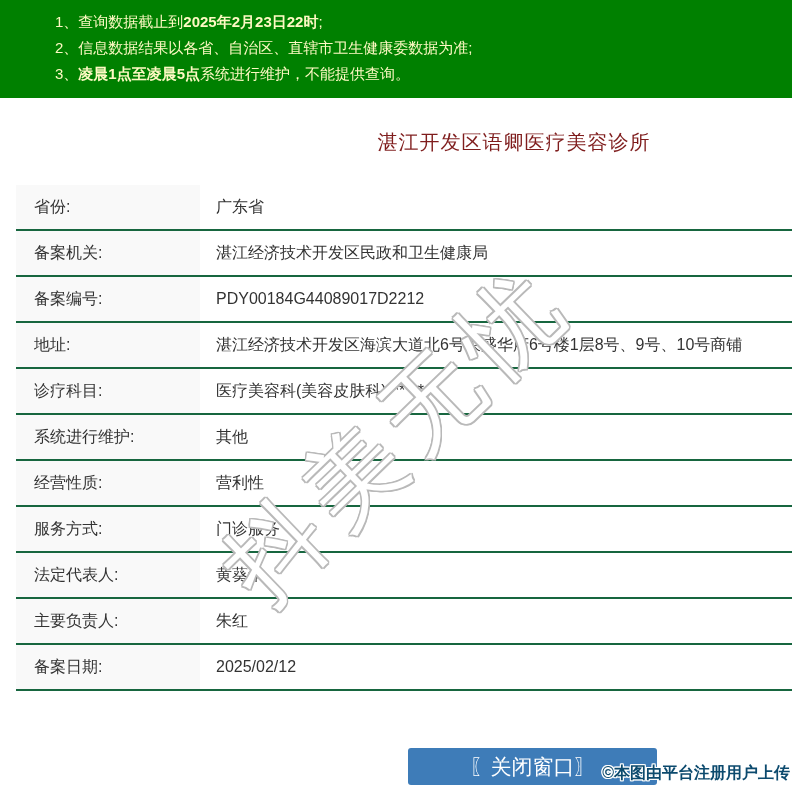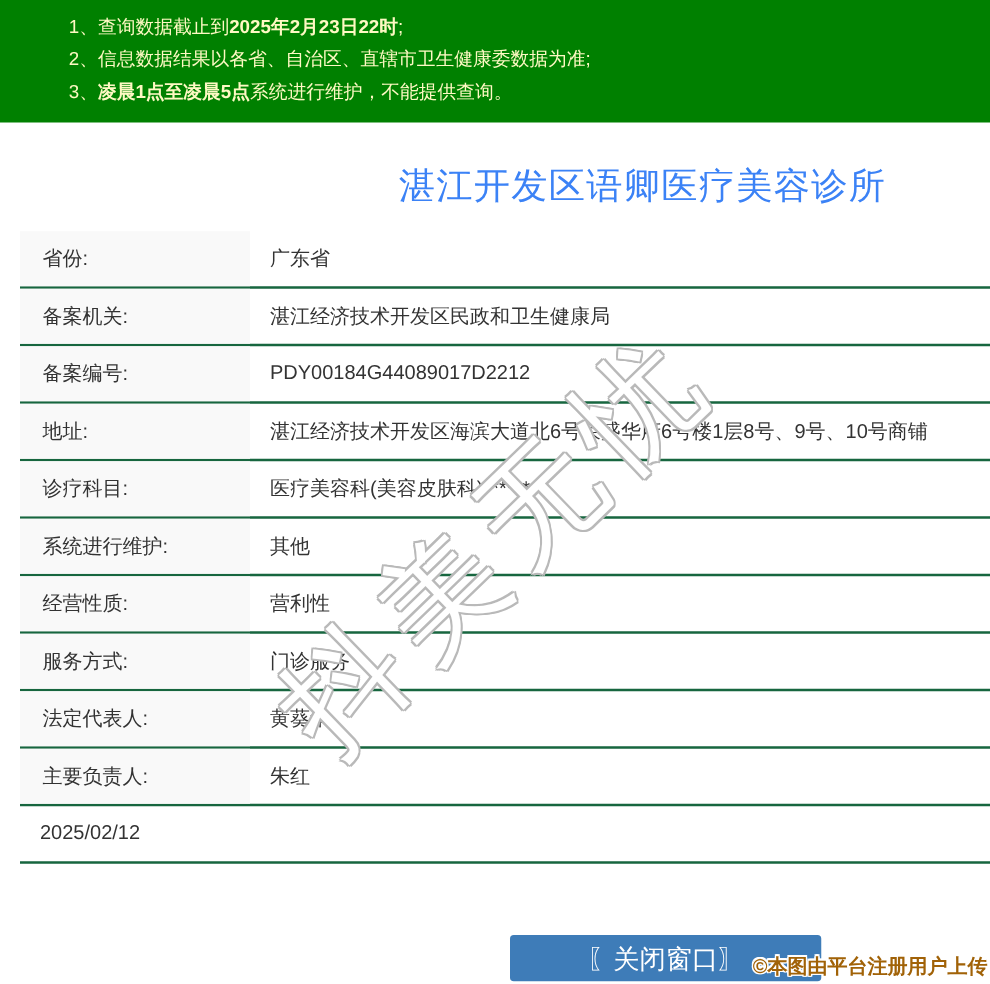--- a/index.html
+++ b/index.html
@@ -22,23 +22,23 @@
   }
   .notice-line { line-height:26px; white-space:nowrap; }
   .notice-line b { font-weight:bold; }
 
   
   .page-title {
     position:absolute;
     top:129px; left:514px;
     transform:translateX(-50%);
     margin:0;
-    font-size:29px;
+    font-size:20px;
     font-weight:400;
-    color:#3b82f6;
+    color:#7f1d1d;
     letter-spacing:1px;
     white-space:nowrap;
     z-index:1;
   }
 
   
   .records-table {
     position:absolute;
     top:185px; left:16px;
     width:792px;
@@ -102,21 +102,21 @@
     cursor:pointer;
     z-index:2;
   }
 
   
   .corner-credit {
     position:absolute;
     right:2px; top:763px;
     font-size:16px;
     font-weight:bold;
-    color:#a16207;
+    color:#0c4a6e;
     white-space:nowrap;
     z-index:10;
     text-shadow:
       1px 0 0 #ffffff, -1px 0 0 #ffffff,
       0 1px 0 #ffffff, 0 -1px 0 #ffffff,
       1px 1px 0 #ffffff, -1px -1px 0 #ffffff,
       1px -1px 0 #ffffff, -1px 1px 0 #ffffff;
   }
 </style>
 </head>
@@ -165,20 +165,21 @@
   </div>
   <div class="record-row">
     <div class="record-label">法定代表人:</div>
     <div class="record-value">黄葵华</div>
   </div>
   <div class="record-row">
     <div class="record-label">主要负责人:</div>
     <div class="record-value">朱红</div>
   </div>
   <div class="record-row">
+    <div class="record-label">备案日期:</div>
     <div class="record-value">2025/02/12</div>
   </div>
 </div>
 
 <div class="diagonal-watermark">抖美无忧</div>
 
 <button class="close-btn">〖关闭窗口〗</button>
 
 <div class="corner-credit">©本图由平台注册用户上传</div>
 

